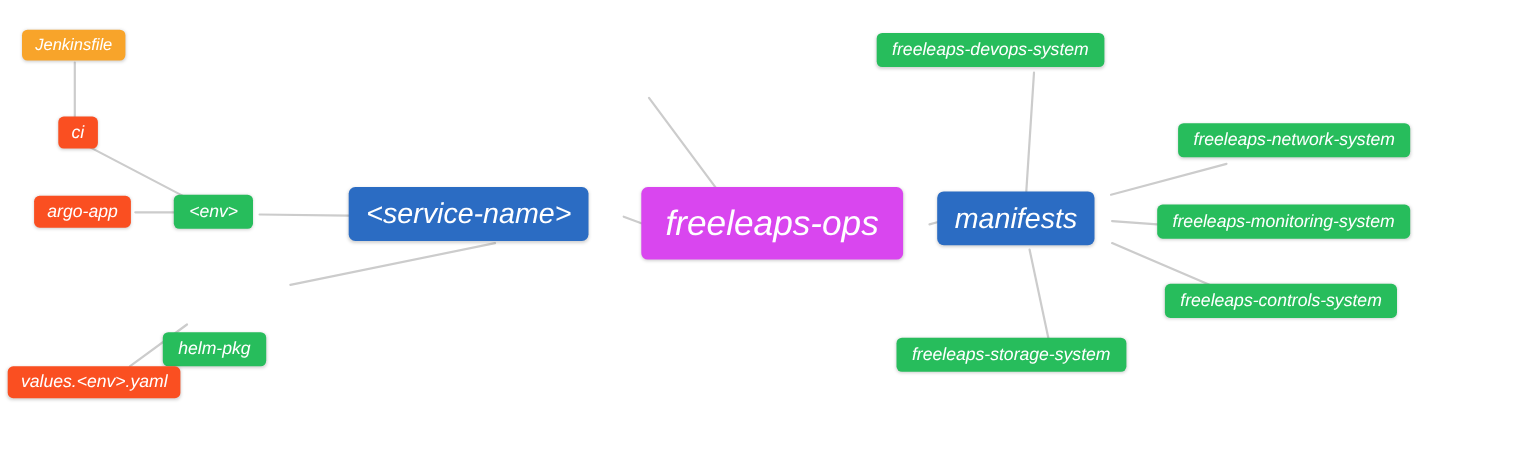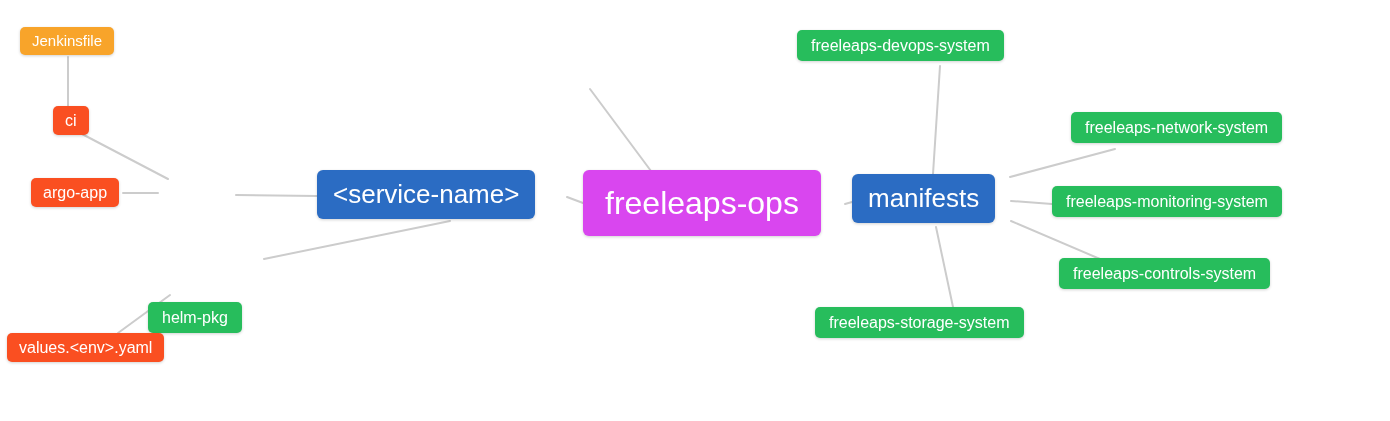--- a/index.html
+++ b/index.html
@@ -7,20 +7,21 @@
     padding: 0;
     background: #ffffff;
     font-family: "Liberation Sans", "DejaVu Sans", sans-serif;
   }
   .canvas {
     position: relative;
     width: 1390px;
     height: 421px;
     background: #ffffff;
     overflow: hidden;
+    font-style: italic;
   }
   .edges {
     position: absolute;
     left: 0;
     top: 0;
     width: 1390px;
     height: 421px;
   }
   .edges line {
     stroke: #cccccc;
@@ -80,20 +81,21 @@
     <line x1="933" y1="174" x2="940" y2="66"></line>
     <line x1="1010" y1="177" x2="1115" y2="149"></line>
     <line x1="1011" y1="201" x2="1052" y2="204"></line>
     <line x1="1011" y1="221" x2="1100" y2="259"></line>
     <line x1="936" y1="227" x2="953" y2="307"></line>
   </svg>
 
   <div class="node lvl-amber n-jenkinsfile">Jenkinsfile</div>
   <div class="node lvl-red n-ci">ci</div>
   <div class="node lvl-red n-argo-app">argo-app</div>
+  <div class="node lvl-green n-env">&lt;env&gt;</div>
   <div class="node lvl-green n-helm-pkg">helm-pkg</div>
   <div class="node lvl-red n-values-env-yaml">values.&lt;env&gt;.yaml</div>
   <div class="node lvl-blue n-service-name">&lt;service-name&gt;</div>
   <div class="node lvl-root n-freeleaps-ops">freeleaps-ops</div>
   <div class="node lvl-blue n-manifests">manifests</div>
   <div class="node lvl-green n-devops-system">freeleaps-devops-system</div>
   <div class="node lvl-green n-network-system">freeleaps-network-system</div>
   <div class="node lvl-green n-monitoring-system">freeleaps-monitoring-system</div>
   <div class="node lvl-green n-controls-system">freeleaps-controls-system</div>
   <div class="node lvl-green n-storage-system">freeleaps-storage-system</div>

